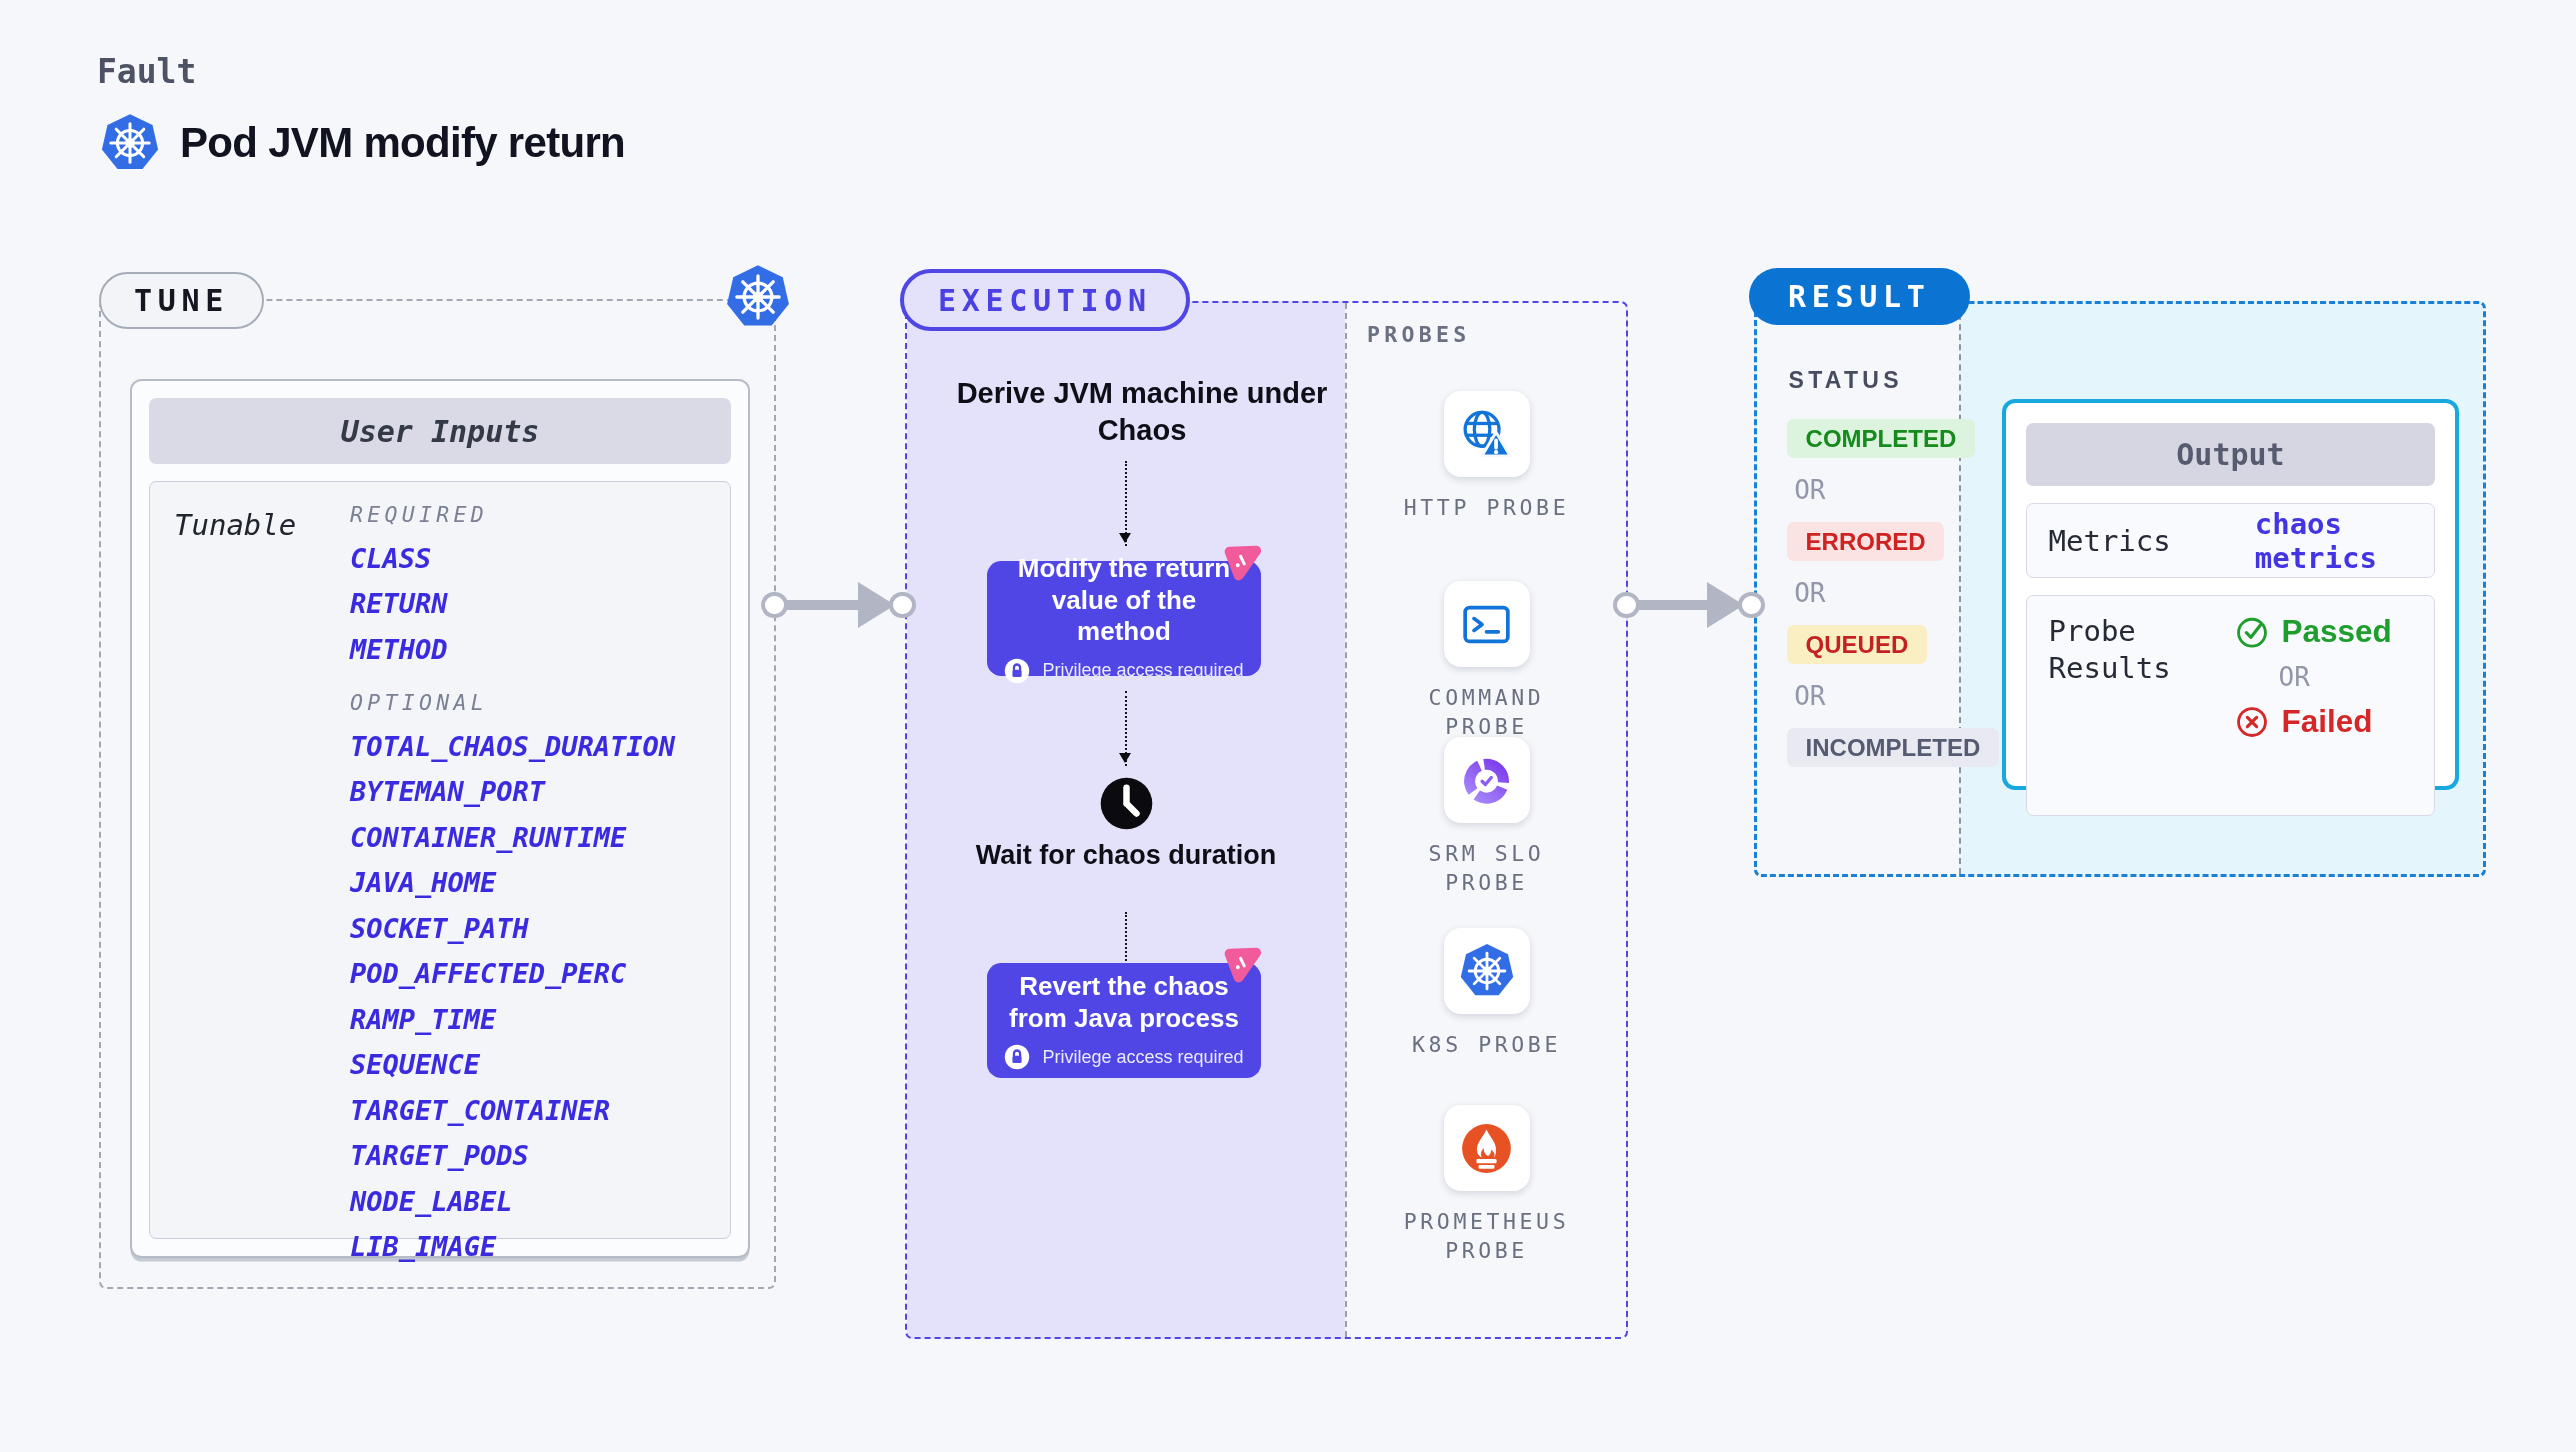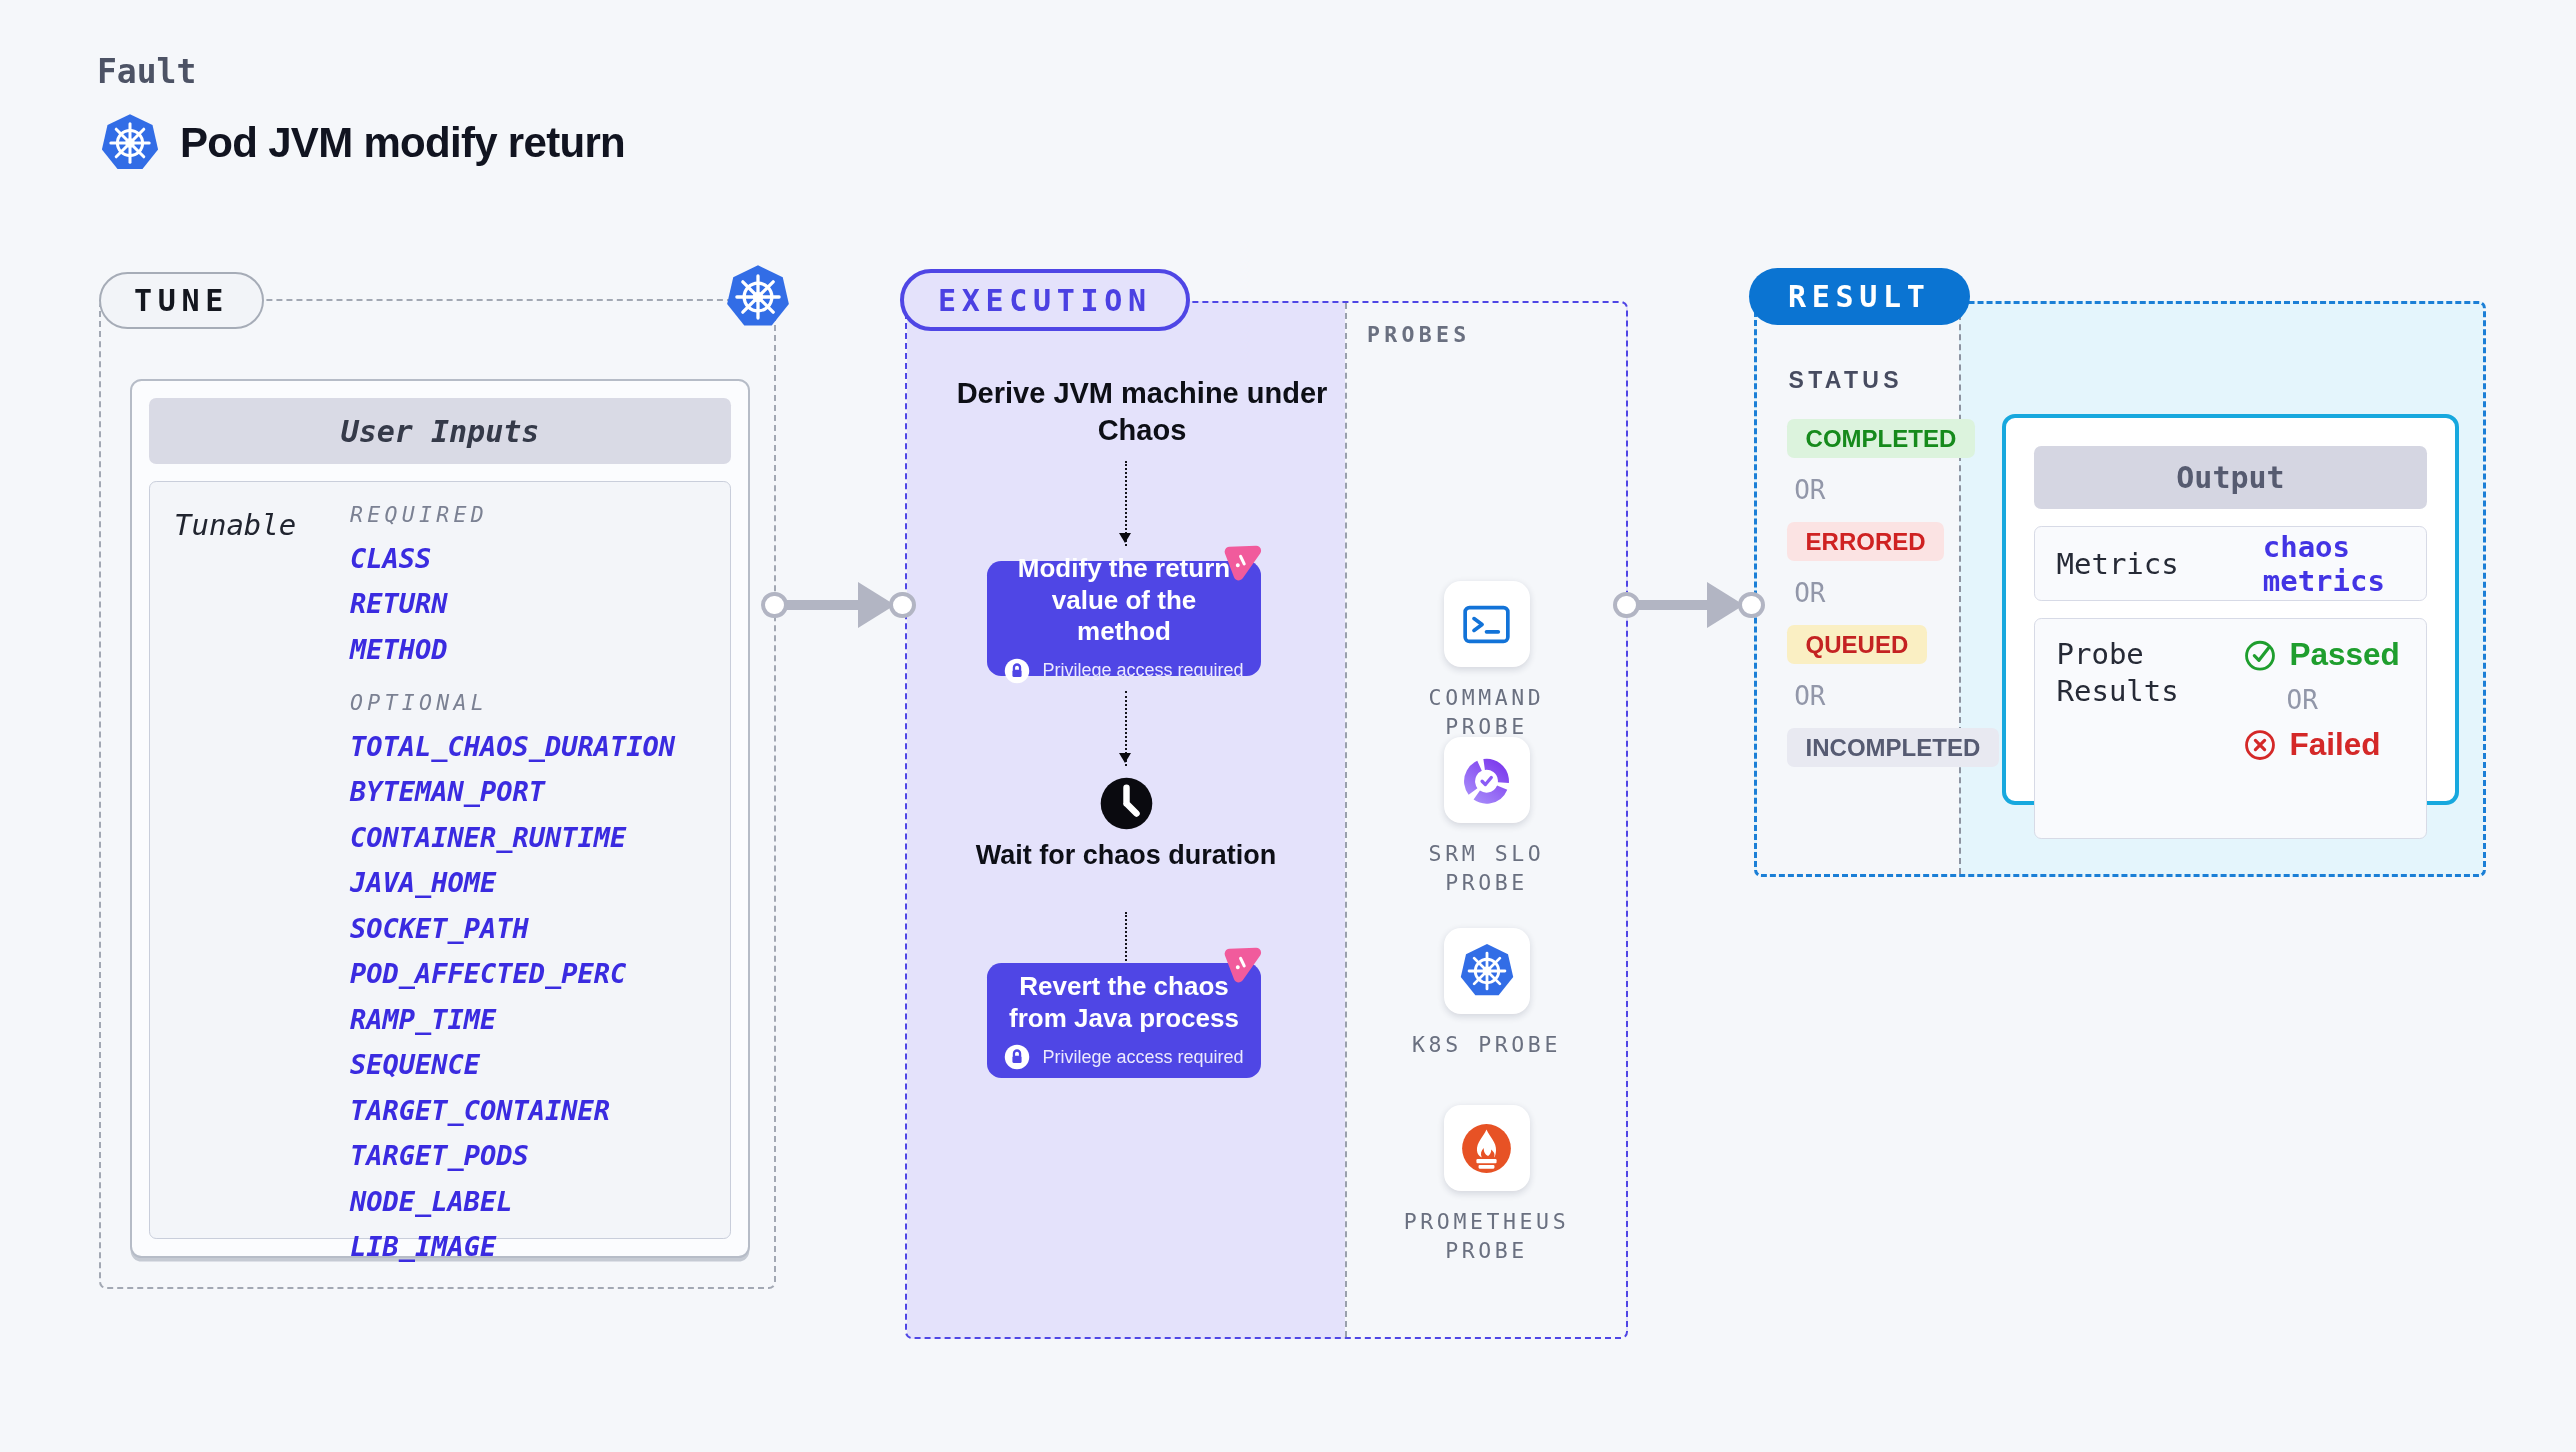--- a/index.html
+++ b/index.html
@@ -88,22 +88,22 @@
   .status-col{left:30px;top:115px;display:flex;flex-direction:column;align-items:flex-start;}
   .chip{height:39px;display:inline-flex;align-items:center;padding:0 18.6px;border-radius:7.2px;
         font-size:24px;font-weight:700;}
   .chip-success{background:#dcf3dd;color:#168a1c;}
   .chip-error{background:#fbe3e3;color:#cf2222;}
   .chip-warning{background:#faefc3;color:#c42222;}
   .chip-neutral{background:#e8e9f1;color:#565b72;}
   .or{font-family:"DejaVu Sans Mono",monospace;font-size:26px;color:#9297a9;margin:17px 0 17px 7.2px;}
 
   
-  .output-card{left:245px;top:110px;width:457px;height:391px;background:#ffffff;border:4.3px solid #17a8de;
-               border-radius:13px;box-sizing:border-box;padding:28px;box-shadow:0 4.3px 0 -1.4px #14covered;}
+  .output-card{left:245px;top:95px;width:457px;height:391px;background:#ffffff;border:4.3px solid #17a8de;
+               border-radius:13px;box-sizing:border-box;padding:20px;box-shadow:0 4.3px 0 -1.4px #14covered;}
   .output-header{height:63px;background:#d5d6e2;border-radius:7.2px;display:flex;align-items:center;
                  justify-content:center;font-family:"DejaVu Sans Mono",monospace;font-size:30px;
                  font-weight:600;color:#565b70;}
   .out-row{border:1.4px solid #d7dae6;background:#f9fafd;border-radius:7.2px;box-sizing:border-box;}
   .metrics-row{margin-top:17px;height:75px;display:flex;align-items:center;padding:0 21.5px;}
   .metrics-label{font-family:"DejaVu Sans Mono",monospace;font-size:29px;color:#262a36;}
   .metrics-value{font-family:"DejaVu Sans Mono",monospace;font-size:29px;font-weight:700;color:#4334e4;margin-left:84px;}
   .probe-results-row{margin-top:17px;height:221px;display:flex;padding:17px 21.5px;}
   .pr-label{width:152px;font-family:"DejaVu Sans Mono",monospace;font-size:29px;line-height:37px;color:#262a36;}
   .pr-values{margin-left:34px;display:flex;flex-direction:column;}
@@ -233,20 +233,36 @@
     <svg class="abs litmus litmus2" viewBox="0 0 56 56">
       <g transform="rotate(8 28 28)">
         <polygon points="12,16 46,10 28,45" fill="#f15b9c" stroke="#f15b9c" stroke-width="13" stroke-linejoin="round"></polygon>
         <path d="M27 20 l6 9" stroke="#ffffff" stroke-width="4" stroke-linecap="round"></path>
         <circle cx="25" cy="32" r="2.6" fill="#ffffff"></circle>
       </g>
     </svg>
 
     <div class="abs probes-label">PROBES</div>
 
+    <div class="abs probe-item p-http">
+      <div class="probe-card">
+        <svg width="53" height="53" viewBox="0 0 72 72">
+          <g stroke="#1273d8" stroke-width="4.5" fill="none">
+            <circle cx="30" cy="29" r="23"></circle>
+            <ellipse cx="30" cy="29" rx="10.5" ry="23"></ellipse>
+            <line x1="9" y1="21" x2="51" y2="21"></line>
+            <line x1="9" y1="37" x2="51" y2="37"></line>
+          </g>
+          <polygon points="49,33 68,65 30,65" fill="#1273d8" stroke="#f5f7fa" stroke-width="4" stroke-linejoin="round"></polygon>
+          <line x1="49" y1="44" x2="49" y2="54" stroke="#ffffff" stroke-width="5" stroke-linecap="round"></line>
+          <circle cx="49" cy="60" r="2.8" fill="#ffffff"></circle>
+        </svg>
+      </div>
+      <div class="probe-name">HTTP PROBE</div>
+    </div>
 
     <div class="abs probe-item p-cmd">
       <div class="probe-card">
         <svg width="53" height="53" viewBox="0 0 72 72">
           <rect x="7" y="13" width="58" height="46" rx="6" stroke="#1273d8" stroke-width="5" fill="none"></rect>
           <path d="M19 28 l11 8 -11 8" stroke="#1273d8" stroke-width="5" fill="none" stroke-linecap="round" stroke-linejoin="round"></path>
           <line x1="36" y1="46" x2="52" y2="46" stroke="#1273d8" stroke-width="5" stroke-linecap="round"></line>
         </svg>
       </div>
       <div class="probe-name">COMMAND PROBE</div>

